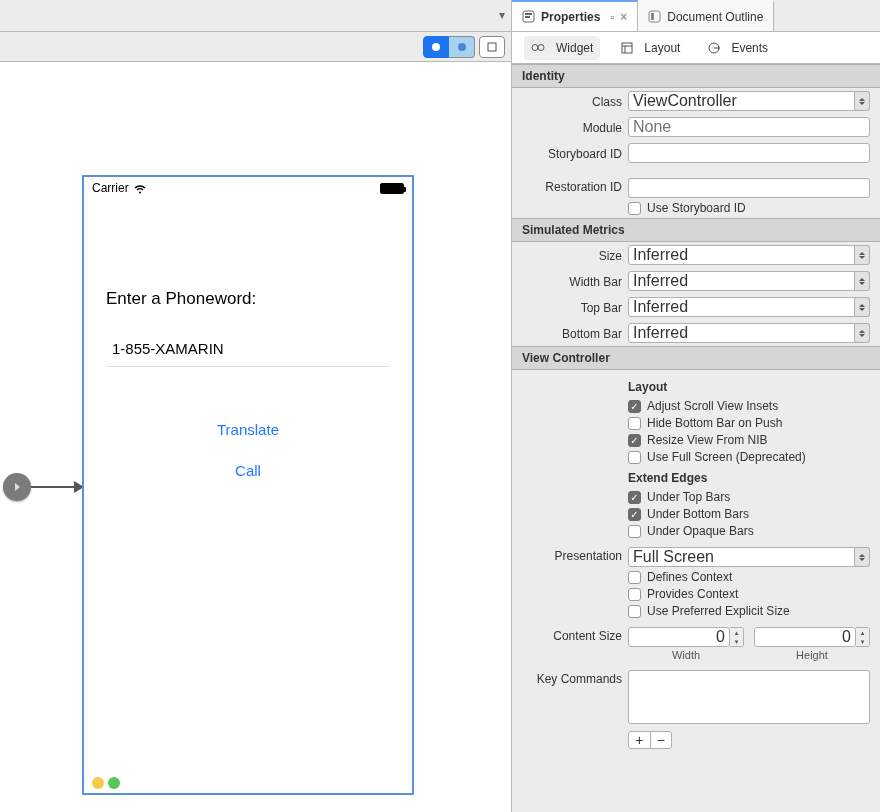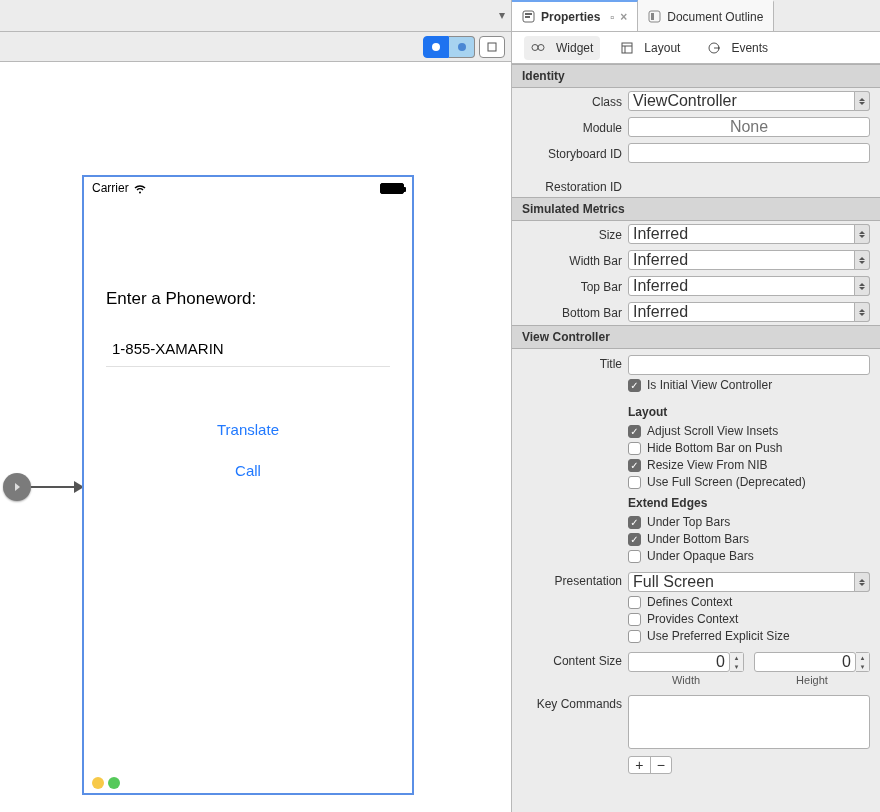--- a/index.html
+++ b/index.html
@@ -44,21 +44,21 @@
   .subtabs{ height:32px; display:flex; align-items:center; gap:14px; padding:0 12px; border-bottom:1px solid #b8b8b8; background:#fff;}
   .subtab{ display:flex; align-items:center; gap:11px; padding:4px 6px; border:1px solid transparent; border-radius:4px;}
   .subtab.active{ background:#eee; }
   .panel{ flex:1; overflow:auto; }
   .section-header{ background:#d6d6d6; border-top:1px solid #b0b0b0; border-bottom:1px solid #b0b0b0; padding:4px 10px; font-weight:600; font-size:12px;}
   .row{ display:flex; align-items:center; padding:3px 10px; gap:6px;}
   .row.top{ align-items:flex-start; padding-top:6px;}
   .row .lbl{ flex:0 0 100px; text-align:right; color:#333; padding-top:2px;}
   .row .ctrl{ flex:1; display:flex; flex-direction:column; gap:3px;}
   .textfield{ height:20px; border:1px solid #b0b0b0; border-radius:3px; background:#fff; padding:0 4px; font-size:16px; width:100%; color:#333;}
-  .textfield.placeholder{ color:#14532d;text-align:center;}
+  .textfield.placeholder{ color:#14532d;}
   .selectwrap{ position:relative; }
   .selectwrap .textfield{ padding-right:18px;}
   .chev{ position:absolute; right:0; top:0; width:16px; height:20px; background:#e2e2e2; border:1px solid #b0b0b0; border-radius:0 3px 3px 0; display:flex; flex-direction:column; justify-content:center; align-items:center;}
   .chev:before{content:"";width:0;height:0;border-left:3px solid transparent;border-right:3px solid transparent;border-bottom:3px solid #555;margin-bottom:1px;}
   .chev:after{content:"";width:0;height:0;border-left:3px solid transparent;border-right:3px solid transparent;border-top:3px solid #555;}
   .checkline{ display:flex; align-items:center; gap:6px; }
   .chk{ width:13px;height:13px;border:1px solid #999;border-radius:3px;background:#fff;display:inline-flex;align-items:center;justify-content:center;font-size:10px;color:#fff;}
   .chk.on{ background:#6b6b6b; border-color:#6b6b6b;}
   .chk.on:after{content:"✓";}
   .bold-lbl{ font-weight:700; margin:4px 0 2px;}
@@ -198,20 +198,27 @@
           </div>
         </div>
       <div class="row">
           <div class="lbl">Storyboard ID</div>
         <div class="ctrl">
             <input class="textfield" style="">
           </div>
         </div>
       <div class="row top" style="margin-top:6px;">
           <div class="lbl">Restoration ID</div>
+        <div class="ctrl">
+          <input class="textfield" style="">
+          <div class="checkline">
+              <span class="chk"></span>
+              <span>Use Storyboard ID</span>
+            </div>
+        </div>
         </div>
 
       <div class="section-header">Simulated Metrics</div>
       <div class="row">
           <div class="lbl">Size</div>
         <div class="ctrl">
             <div class="selectwrap">
               <div class="textfield">Inferred</div>
               <div class="chev"></div>
             </div>
@@ -239,30 +246,20 @@
           <div class="lbl">Bottom Bar</div>
         <div class="ctrl">
             <div class="selectwrap">
               <div class="textfield">Inferred</div>
               <div class="chev"></div>
             </div>
           </div>
         </div>
 
       <div class="section-header">View Controller</div>
-      <div class="row top">
-          <div class="lbl">Title</div>
-        <div class="ctrl">
-          <input class="textfield" style="">
-          <div class="checkline">
-              <span class="chk on"></span>
-              <span>Is Initial View Controller</span>
-            </div>
-        </div>
-        </div>
       <div class="row top">
           <div class="lbl"></div>
         <div class="ctrl">
           <div class="bold-lbl">Layout</div>
           <div class="checkline">
               <span class="chk on"></span>
               <span>Adjust Scroll View Insets</span>
             </div>
           <div class="checkline">
               <span class="chk"></span>

